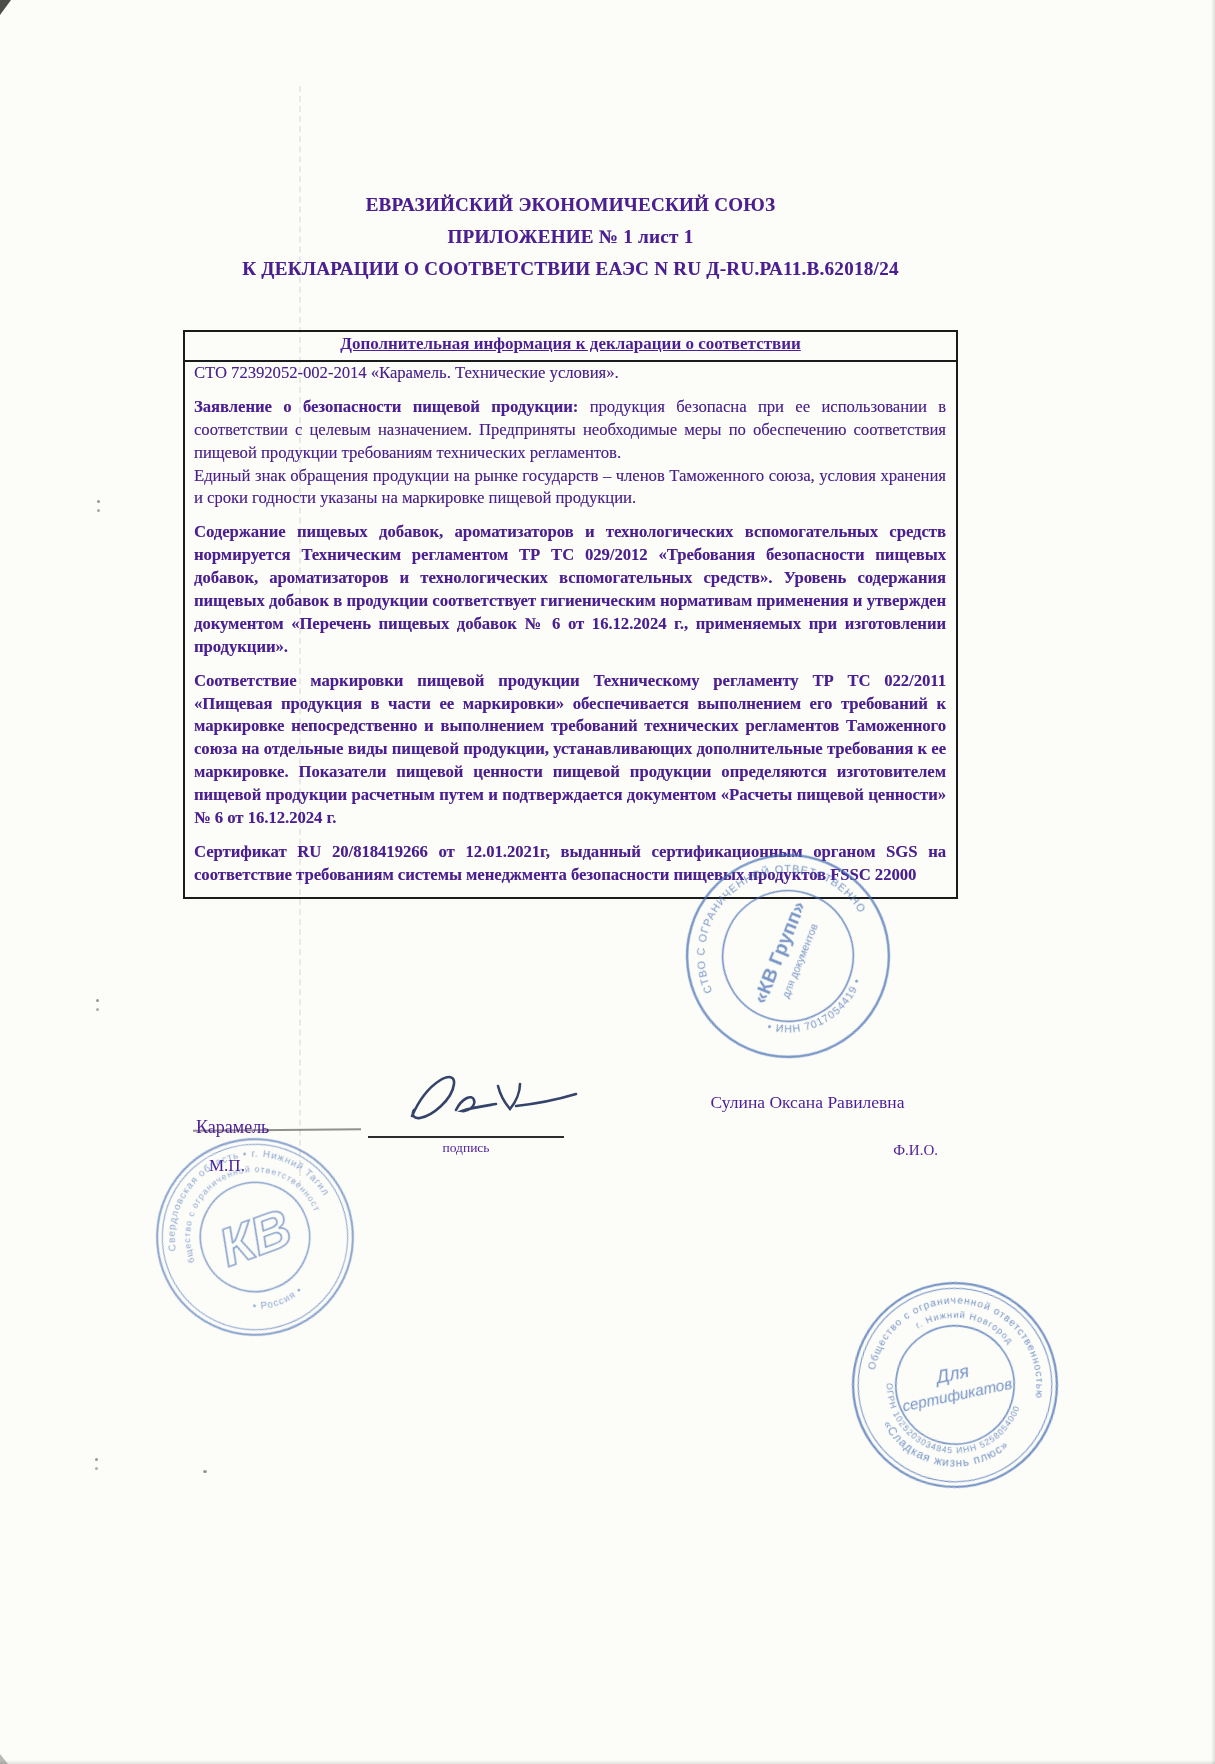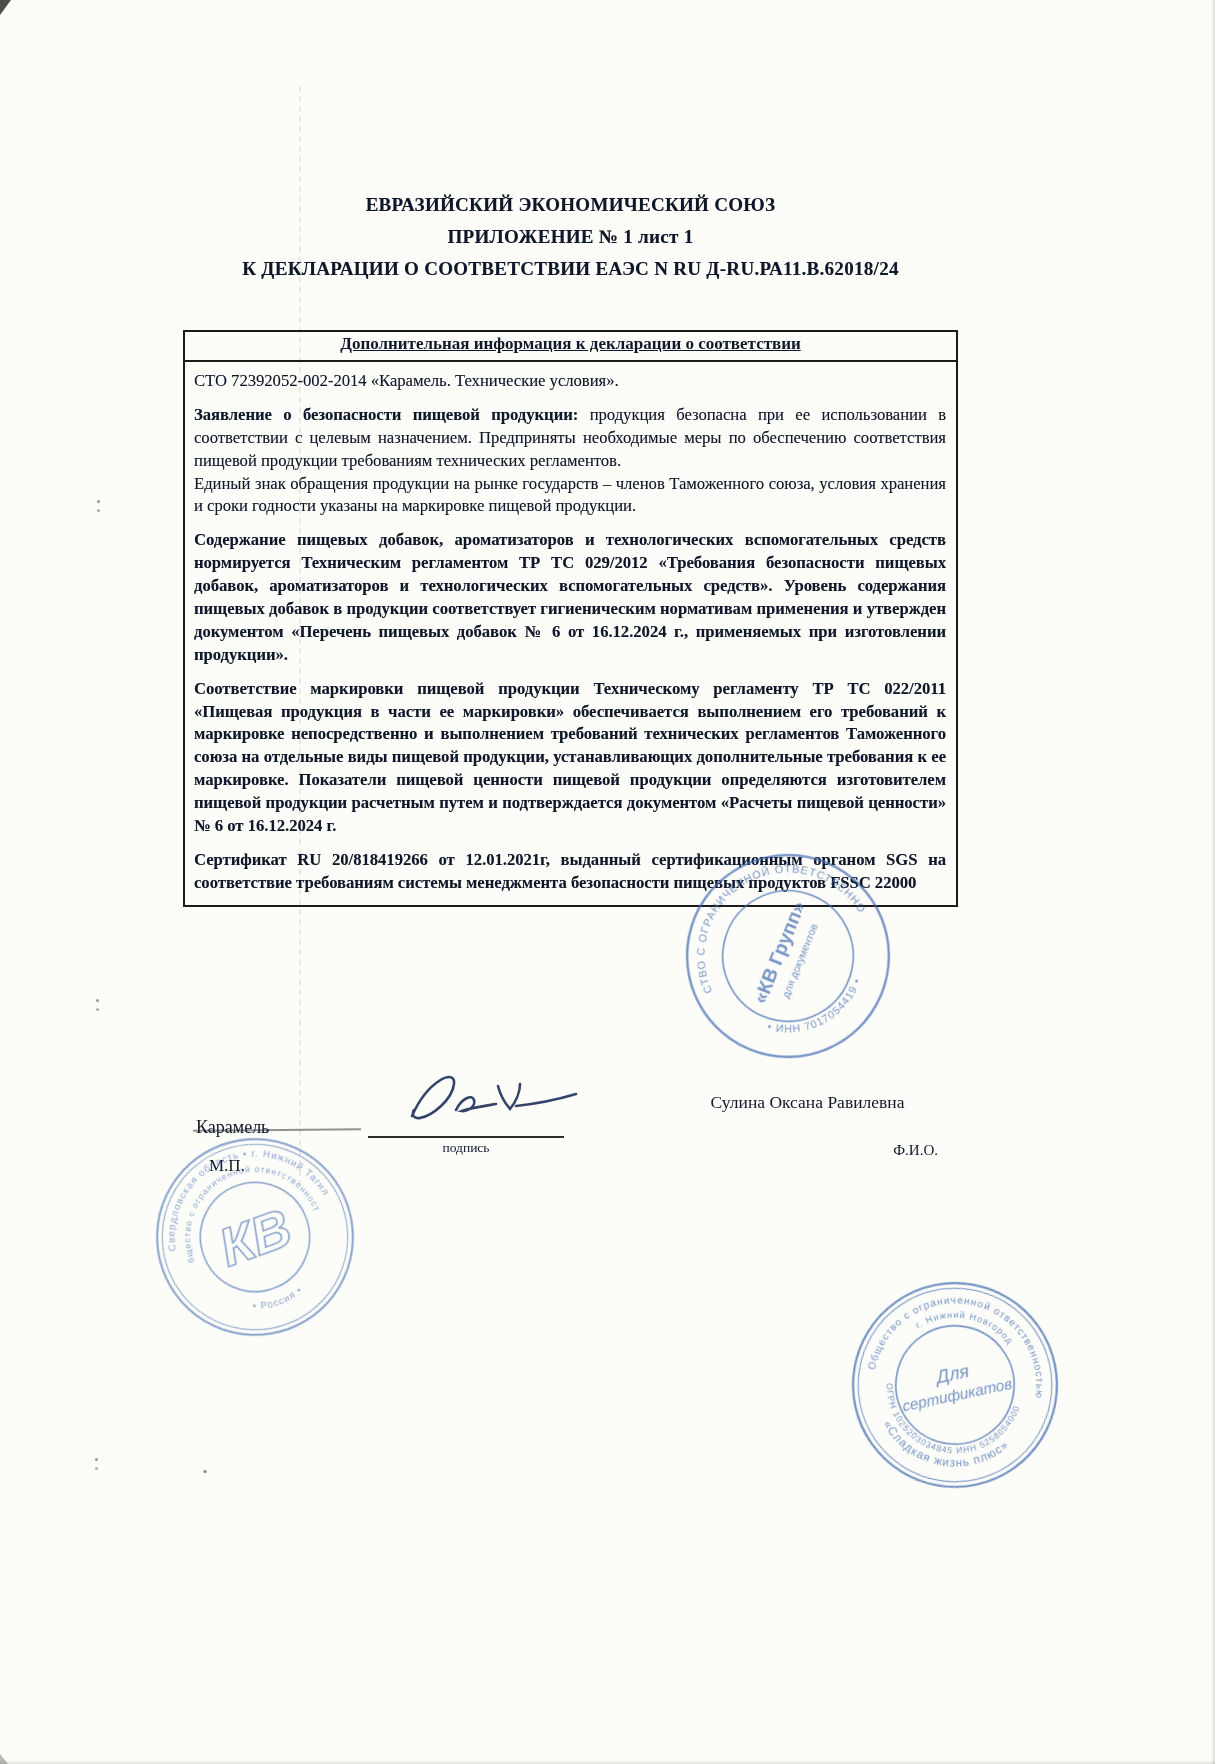--- a/index.html
+++ b/index.html
@@ -1,19 +1,19 @@
 <!DOCTYPE html>
 <html><head>
 <meta charset="utf-8">
 <style>
   html,body{margin:0;padding:0;background:#888;}
   .page{
     position:relative;width:1215px;height:1764px;margin:0 auto;
     background:#fcfcf9;overflow:hidden;
-    font-family:"Liberation Serif","DejaVu Serif",serif;color:#0f172a;
+    font-family:"Liberation Serif","DejaVu Serif",serif;color:#4c1d95;
   }
   .edge-right{position:absolute;right:0;top:0;width:4px;height:100%;
     background:linear-gradient(to left,rgba(0,0,0,.12),transparent);}
   .edge-bottom{position:absolute;left:0;bottom:0;width:100%;height:4px;
     background:linear-gradient(to top,rgba(0,0,0,.10),transparent);}
   .corner-mark{position:absolute;left:0;top:0;width:0;height:0;
     border-left:11px solid #2e2e2e;border-bottom:15px solid transparent;opacity:.85;}
   .corner-bottom{position:absolute;left:0;bottom:0;width:0;height:0;
     border-left:8px solid #555;border-top:10px solid transparent;opacity:.4;}
   .crease{position:absolute;left:299px;top:86px;height:1100px;width:0;
@@ -28,21 +28,21 @@
 
   .doc-header{position:absolute;left:183px;top:194px;width:775px;text-align:center;
     font-weight:700;text-shadow:.2px .2px .3px rgba(30,30,30,.4);}
   .doc-header .h-line{font-size:19px;line-height:22px;margin-bottom:10px;letter-spacing:.3px;}
 
   .info-table{position:absolute;left:183px;top:330px;width:775px;
     border:2.5px solid #1b1b1b;box-sizing:border-box;}
   .info-title{border-bottom:2.5px solid #1b1b1b;text-align:center;font-weight:700;
     font-size:17px;padding:2px 4px 6px;}
   .info-title .u{text-decoration:underline;}
-  .info-body{padding:8px 10px 10px 9px;font-size:16.6px;line-height:1.38;
+  .info-body{padding:0 10px 10px 9px;font-size:16.6px;line-height:1.38;
     text-align:justify;text-shadow:.2px .2px .3px rgba(30,30,30,.38);}
   .para{margin:0 0 11px 0;}
   .para:last-child{margin-bottom:0;}
   .bold{font-weight:700;}
   .lead{font-weight:700;}
   .block{display:block;}
   .multiline{white-space:pre-line;margin-top:48px;}
 
   .applicant{position:absolute;left:196px;top:1117px;font-size:18px;}
   .mp{position:absolute;left:209px;top:1156px;font-size:17px;}

